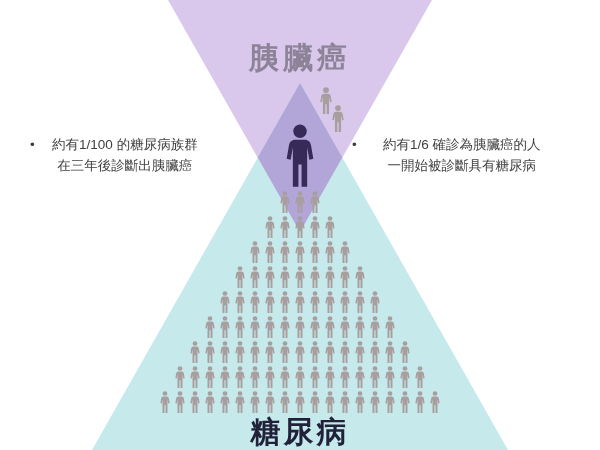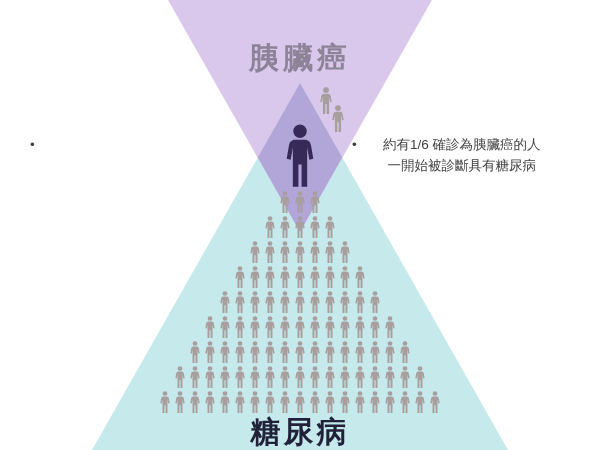--- a/index.html
+++ b/index.html
@@ -159,20 +159,22 @@
         <use href="#person-icon" xlink:href="#person-icon" x="330.5" y="105" width="15" height="27" fill="#a79e9d"></use>
         <use href="#person-icon" xlink:href="#person-icon" x="282.5" y="124" width="35" height="63" fill="#372a58"></use>
       </g>
   </svg>
 
   <div class="title title-top" style="color: rgb(141, 131, 152);">胰臟癌</div>
 
   <div class="note note-left" style="color: rgb(63, 63, 63);">
     <span class="bullet">•</span>
     <div class="note-lines">
+      <div>約有1/100 的糖尿病族群</div>
+      <div>在三年後診斷出胰臟癌</div>
     </div>
   </div>
 
   <div class="note note-right" style="color: rgb(63, 63, 63);">
     <span class="bullet">•</span>
     <div class="note-lines">
       <div>約有1/6 確診為胰臟癌的人</div>
       <div>一開始被診斷具有糖尿病</div>
     </div>
   </div>

